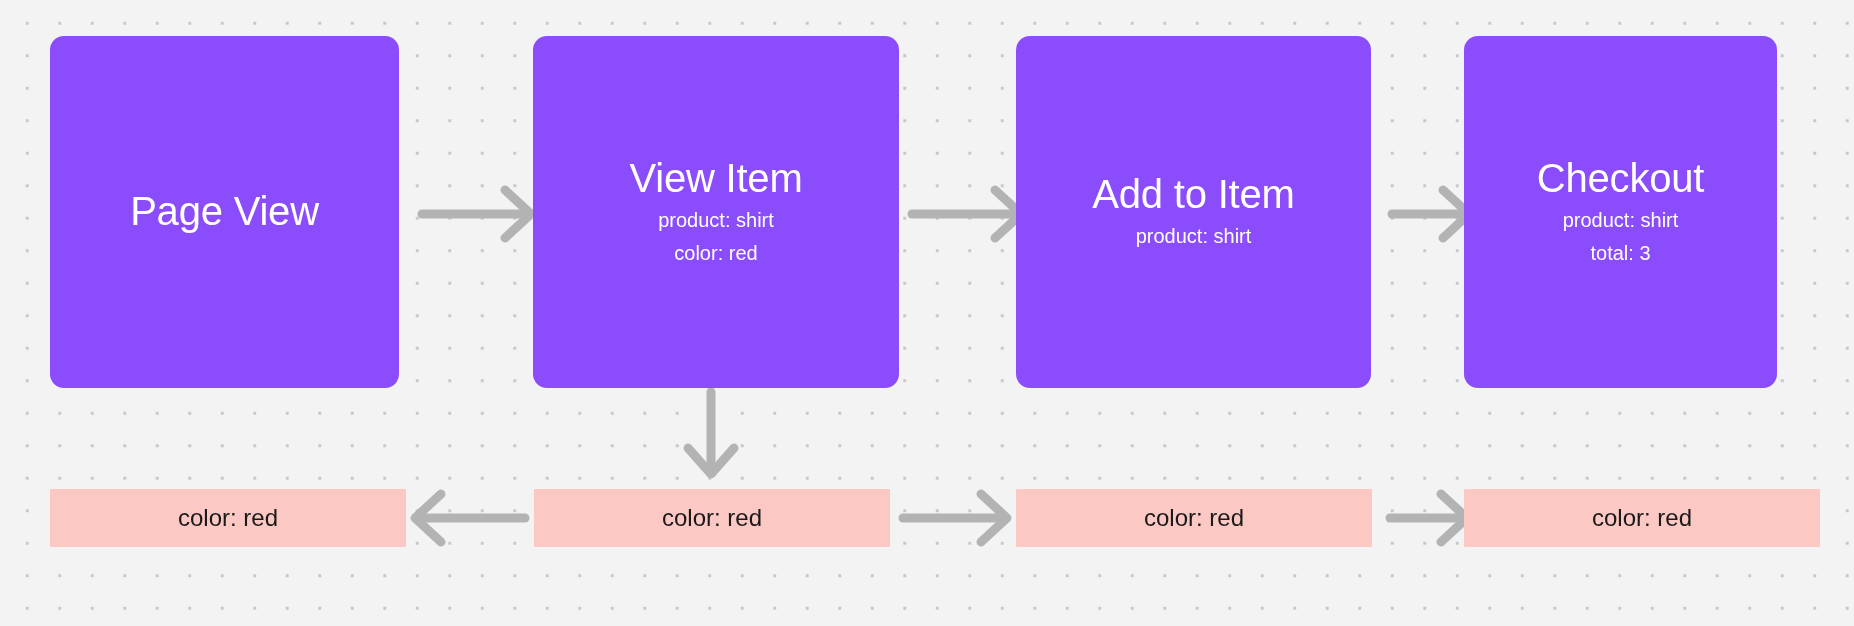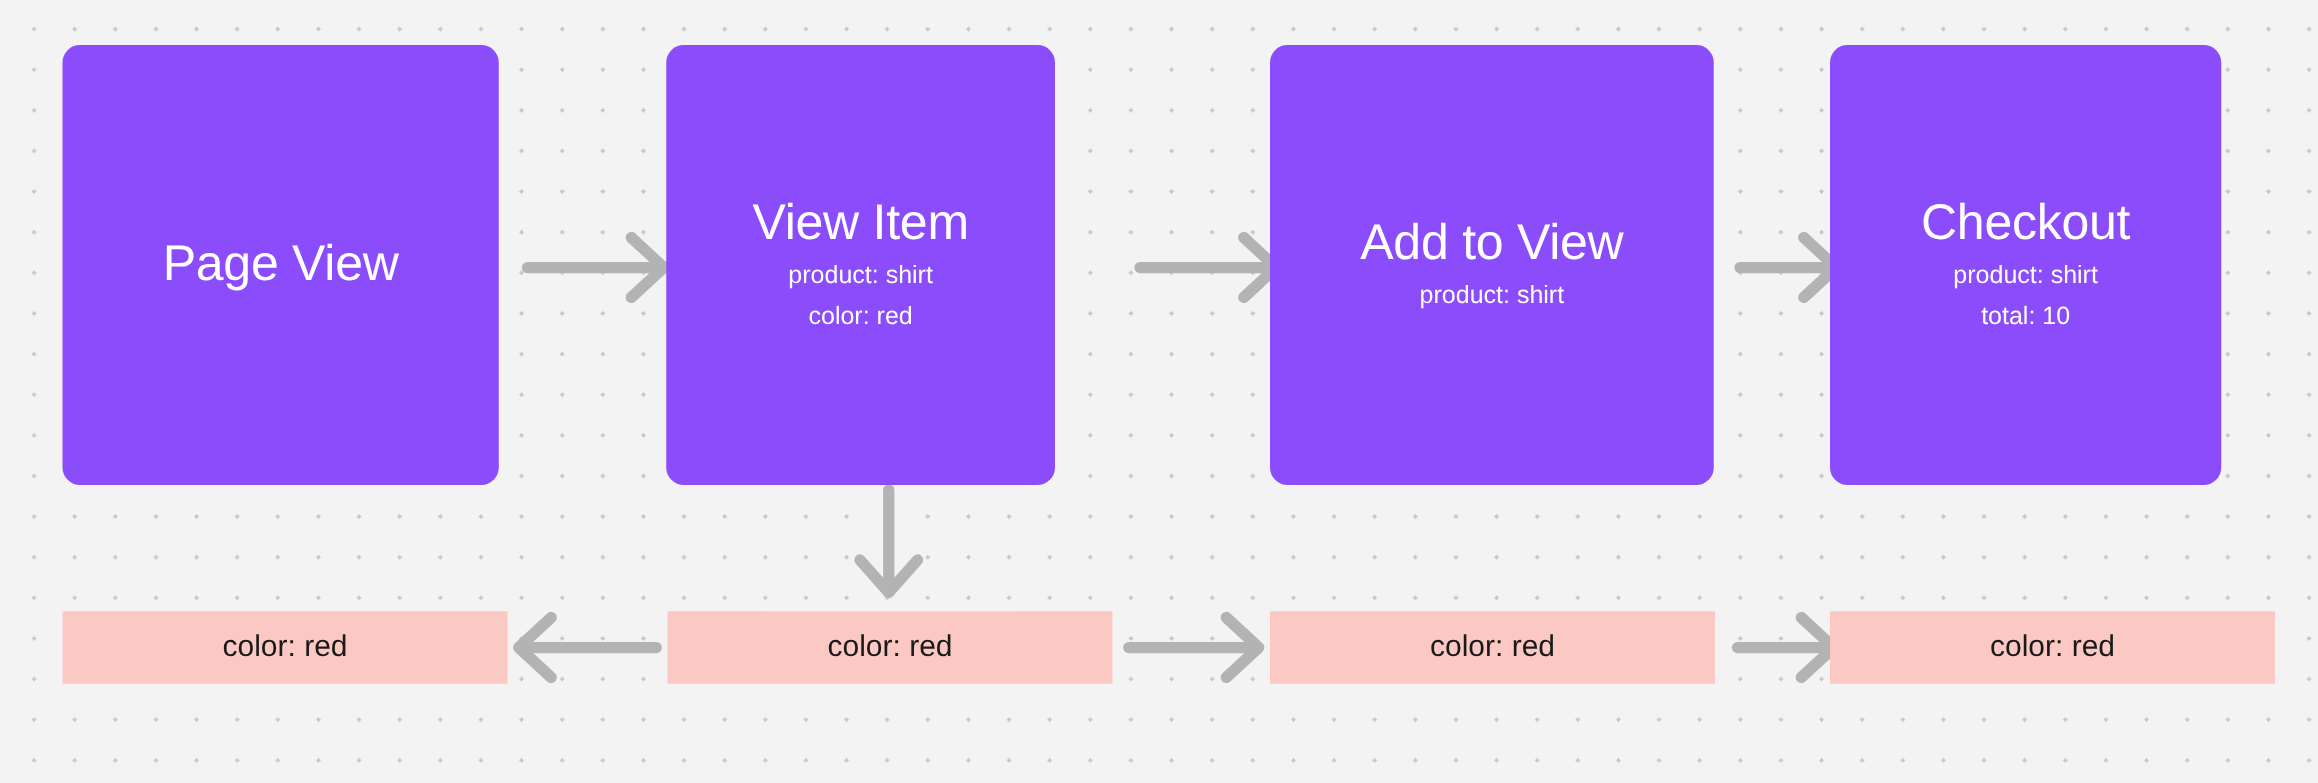--- a/index.html
+++ b/index.html
@@ -127,40 +127,40 @@
     <g>
       <path class="arrow-path" d="M 1390 518 L 1462 518"></path>
       <path class="arrow-head" d="M 1441 494 L 1467 518 L 1441 542"></path>
     </g>
   </svg>
 
   <div class="event-node" style="left:50px; top:36px; width:349px; height:352px;">
     <div class="event-title">Page View</div>
   </div>
 
-  <div class="event-node" style="left:533px; top:36px; width:311px; height:352px;">
+  <div class="event-node" style="left:533px; top:36px; width:366px; height:352px;">
     <div class="event-title">View Item</div>
     <div class="event-props">
       <div class="event-prop">product: shirt</div>
       <div class="event-prop">color: red</div>
     </div>
   </div>
 
   <div class="event-node" style="left:1016px; top:36px; width:355px; height:352px;">
-    <div class="event-title">Add to View</div>
+    <div class="event-title">Add to Item</div>
     <div class="event-props">
       <div class="event-prop">product: shirt</div>
     </div>
   </div>
 
   <div class="event-node" style="left:1464px; top:36px; width:313px; height:352px;">
     <div class="event-title">Checkout</div>
     <div class="event-props">
       <div class="event-prop">product: shirt</div>
-      <div class="event-prop">total: 10</div>
+      <div class="event-prop">total: 3</div>
     </div>
   </div>
 
   <div class="prop-node" style="left:50px; top:489px; width:356px; height:58px;">
     <span>color: red</span>
   </div>
 
   <div class="prop-node" style="left:534px; top:489px; width:356px; height:58px;">
     <span>color: red</span>
   </div>

